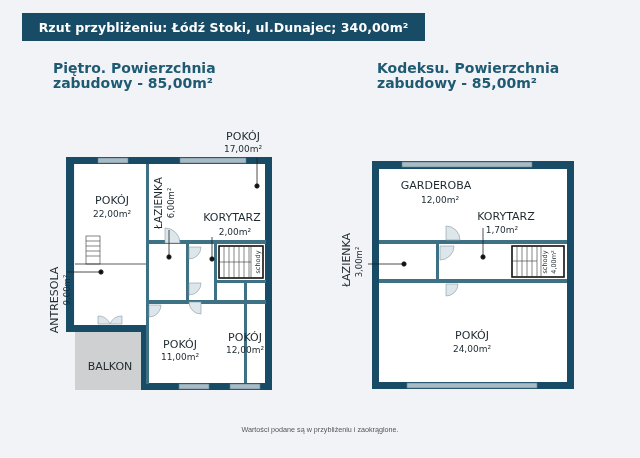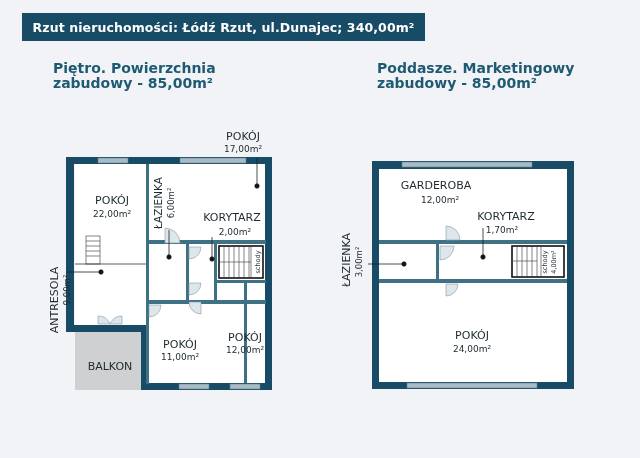--- a/index.html
+++ b/index.html
@@ -10,30 +10,30 @@
   #heading-left{left:53px;top:61px;}
   #heading-right{left:377px;top:61px;}
   .plan{position:absolute;left:0;top:0;}
   .footer{position:absolute;left:0;top:424px;width:640px;text-align:center;font-size:7.2px;color:#555;line-height:11px;font-family:"Liberation Sans",sans-serif;}
   svg text{font-family:"DejaVu Sans","Liberation Sans",sans-serif;fill:#1e2a30;}
 </style>
 </head>
 <body>
 
 <div class="title-bar">
-  <span class="title-text">Rzut nieruchomości: Łódź Rzut, ul.Dunajec; 340,00m²</span>
+  <span class="title-text">Rzut przybliżeniu: Łódź Stoki, ul.Dunajec; 340,00m²</span>
 </div>
 
 <div class="floor-heading" id="heading-left">
   <div>Piętro. Powierzchnia</div>
   <div>zabudowy - 85,00m²</div>
 </div>
 
 <div class="floor-heading" id="heading-right">
-  <div>Poddasze. Marketingowy</div>
+  <div>Kodeksu. Powierzchnia</div>
   <div>zabudowy - 85,00m²</div>
 </div>
 
 <svg class="plan" width="640" height="458" viewBox="0 0 640 458">
 
   <g>
 
     <rect x="78" y="325" width="62" height="65" fill="#cfd0d1"></rect>
 
     <rect x="75" y="163" width="192" height="224" fill="#ffffff"></rect>
@@ -180,13 +180,14 @@
       <text x="502" y="233" font-size="9">1,70m²</text>
       <text x="350" y="260" font-size="11" transform="rotate(-90 350 260)">ŁAZIENKA</text>
       <text x="362" y="262" font-size="8.5" transform="rotate(-90 362 262)">3,00m²</text>
       <text x="472" y="339" font-size="11">POKÓJ</text>
       <text x="472" y="352" font-size="9">24,00m²</text>
     </g>
   </g>
 </svg>
 
 <div class="footer">
+  <div>Wartości podane są w przybliżeniu i zaokrąglone.</div>
 </div>
 
 </body></html>

